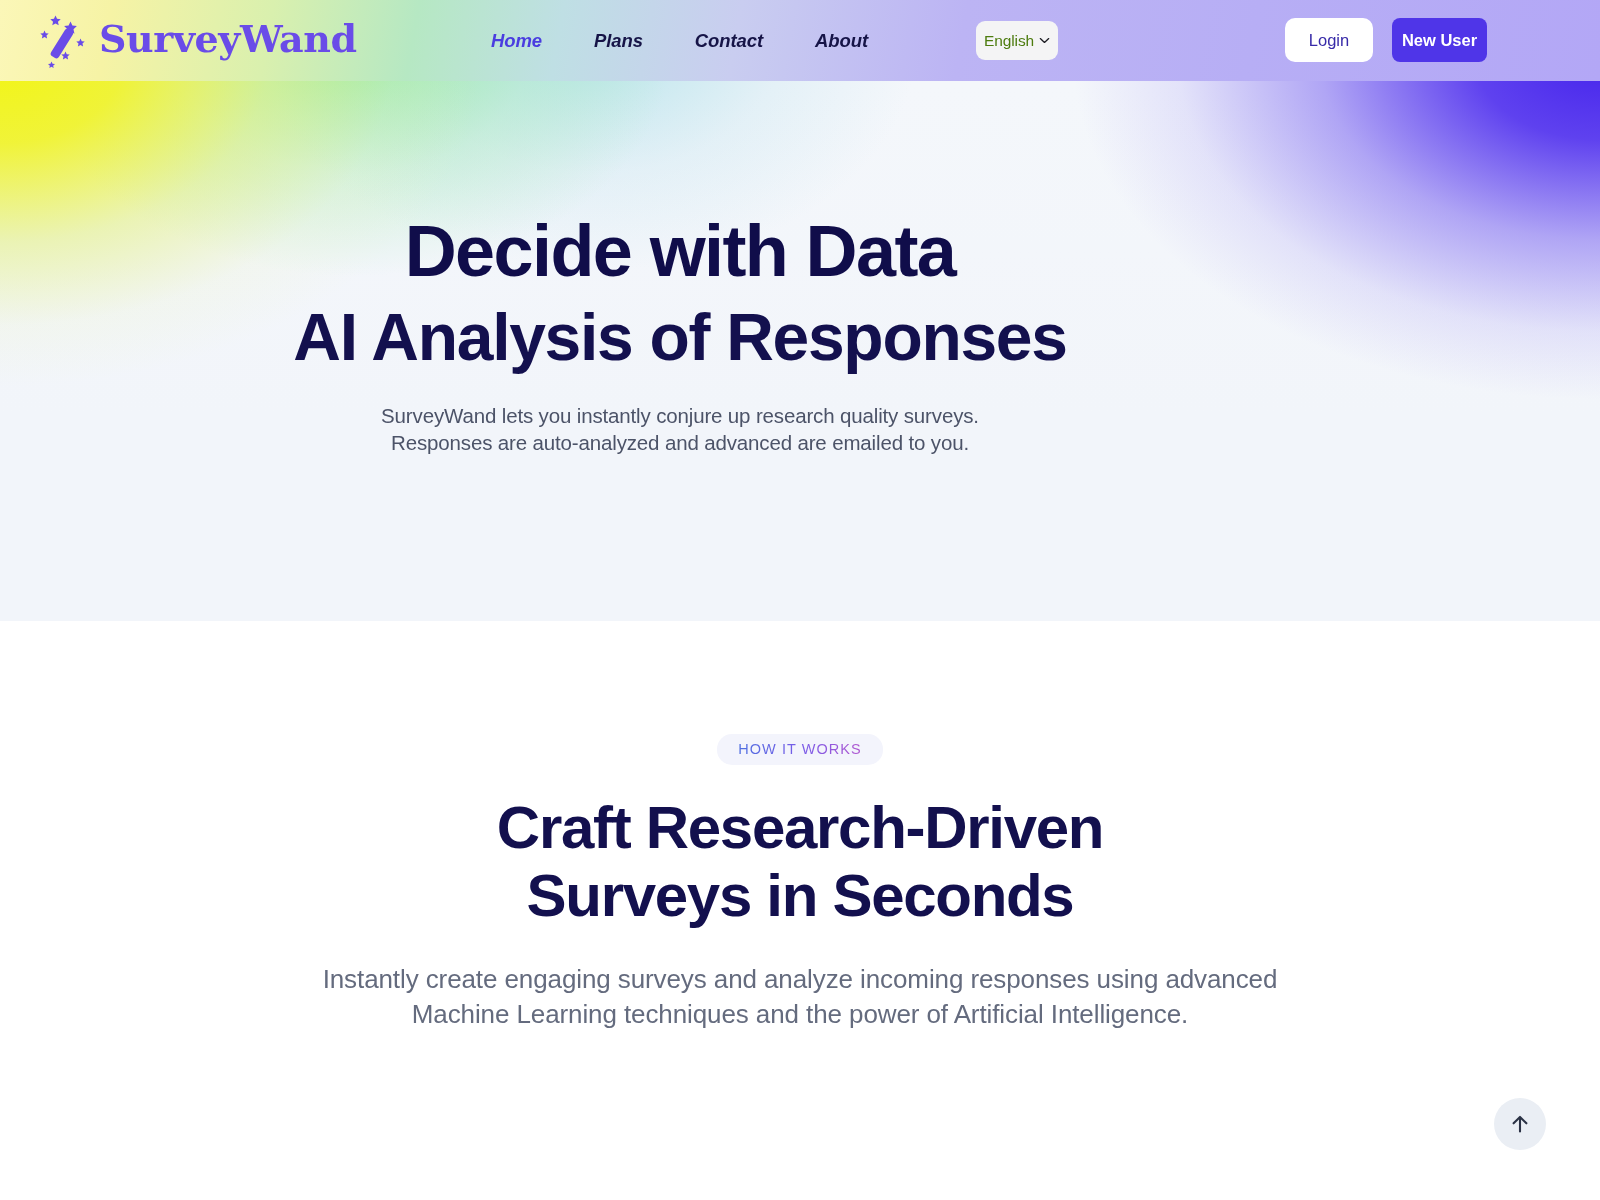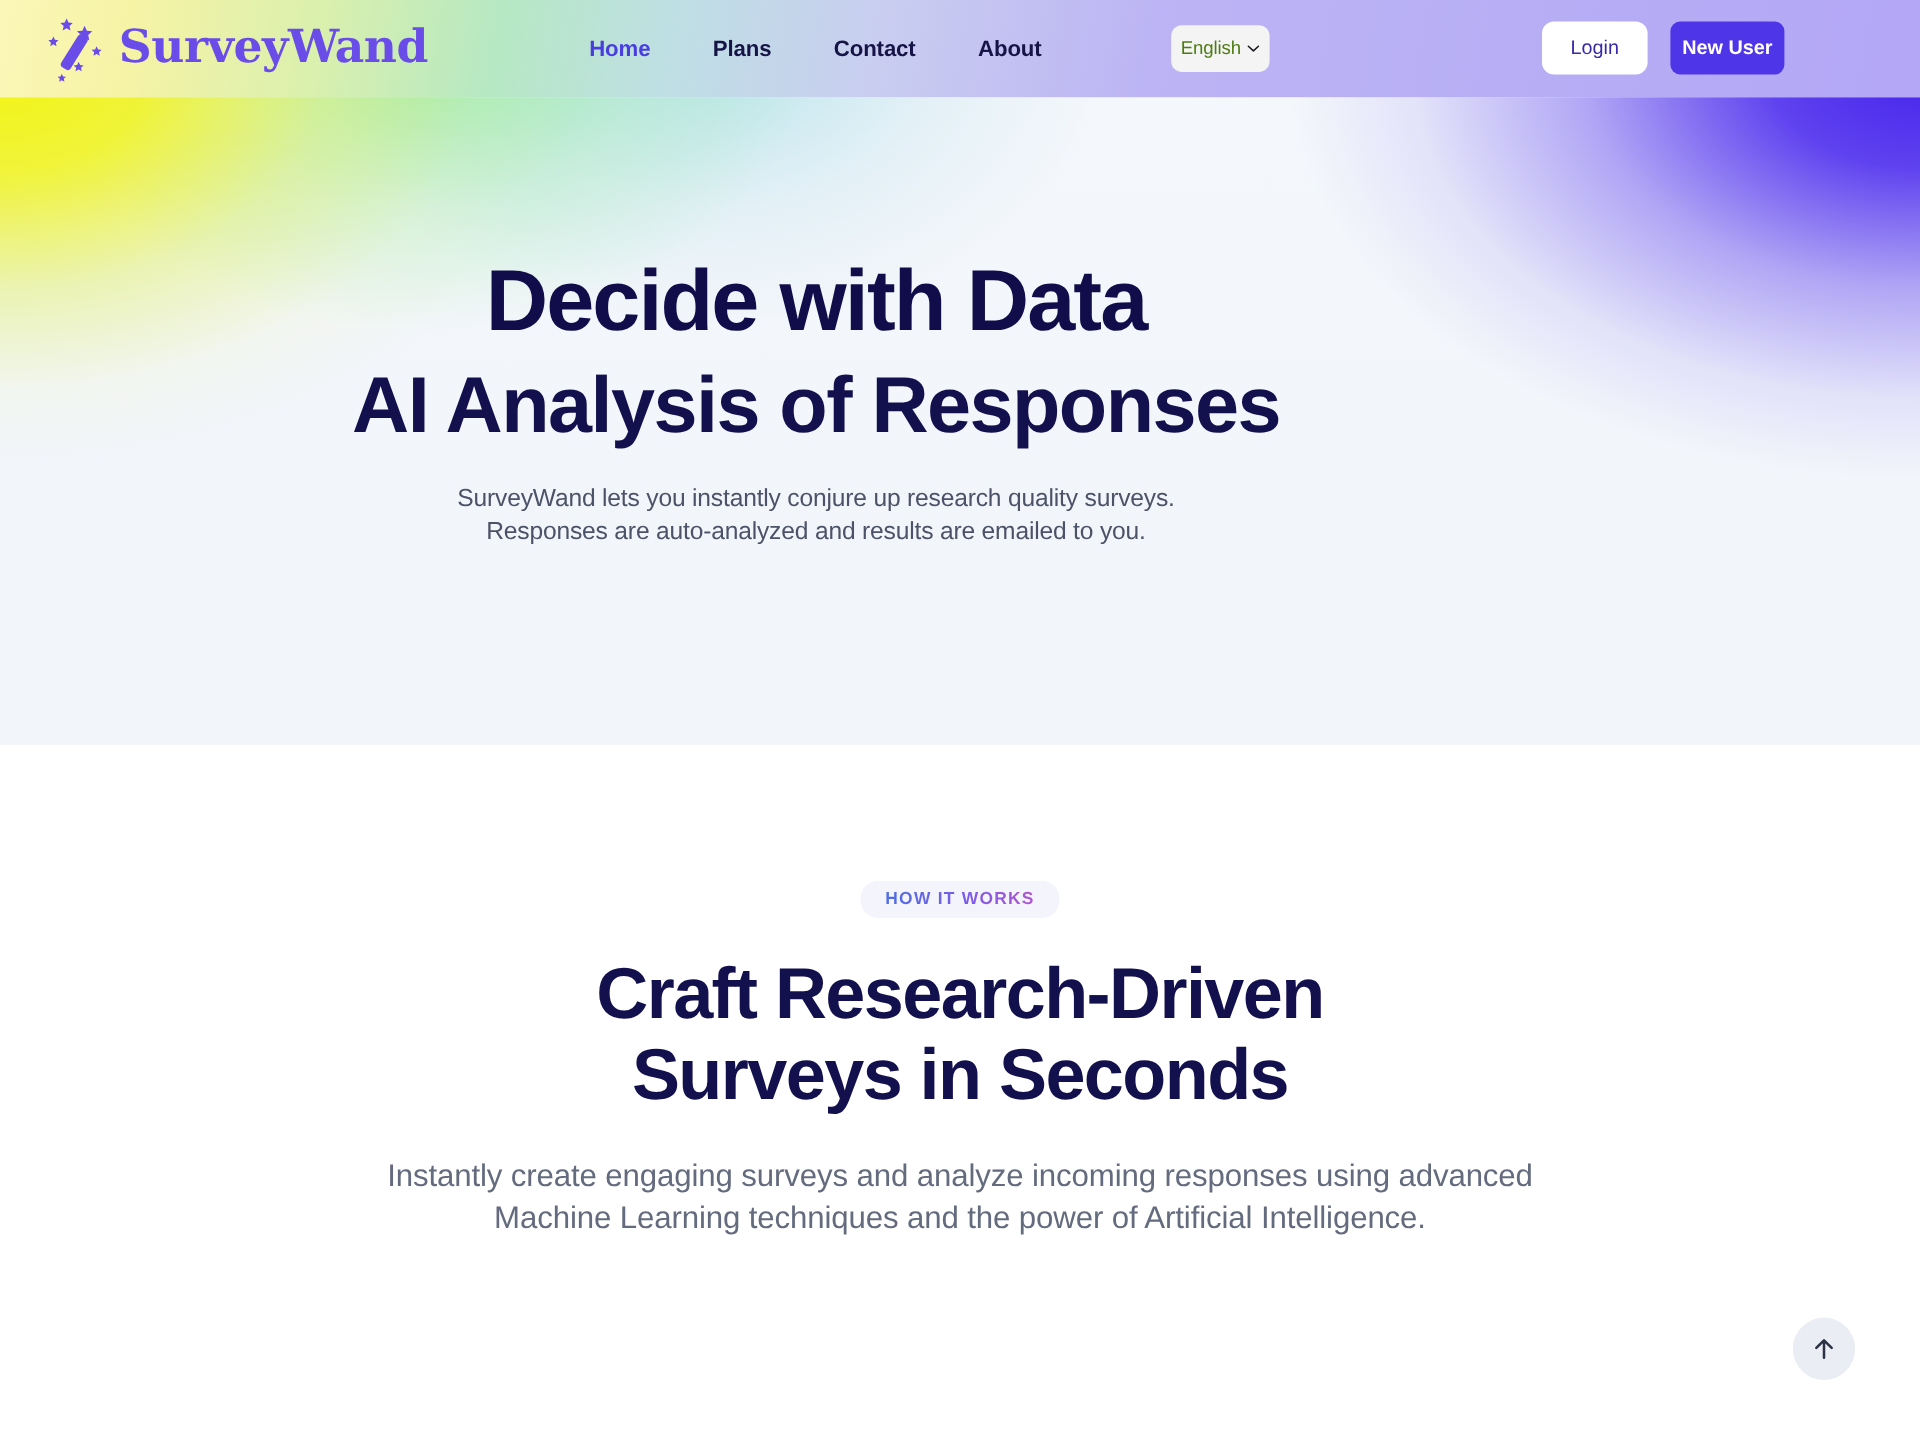--- a/index.html
+++ b/index.html
@@ -68,20 +68,21 @@
     gap: 0px;
   }
   .nav a {
     font-size: 18.5px;
     font-weight: 600;
     color: #161447;
     text-decoration: none;
     padding: 8px 26px;
     letter-spacing: -0.1px;
     white-space: nowrap;
+    font-style: italic;
   }
   .nav a.active { color: #4a3de0; }
 
   .lang-select {
     position: absolute;
     left: 976px;
     top: 21px;
     width: 82px;
     height: 39px;
     background: #f4f4f5;
@@ -220,21 +221,21 @@
     background: #ffffff;
     text-align: center;
     padding-top: 113px;
   }
   .badge {
     display: inline-block;
     background: #f3f4fc;
     border-radius: 15px;
     padding: 7px 21px 8px;
     font-size: 14.5px;
-    font-weight: 700;
+    font-weight: 400;
     letter-spacing: 1.05px;
     background-clip: padding-box;
   }
   .badge .txt {
     background: linear-gradient(90deg, #4f6fe0 0%, #7a5ce8 52%, #b055cf 100%);
     -webkit-background-clip: text;
     background-clip: text;
     color: transparent;
     -webkit-text-fill-color: transparent;
   }
@@ -315,21 +316,21 @@
     <button class="btn-login">Login</button>
     <button class="btn-newuser">New User</button>
   </header>
 
   <section class="hero">
     <div class="hero-inner">
       <h1 class="hero-h1">Decide with Data</h1>
       <h2 class="hero-h2">AI Analysis of Responses</h2>
       <p class="hero-sub">
         <span>SurveyWand lets you  instantly conjure up research quality surveys.</span><br>
-        <span>Responses are auto-analyzed and results are emailed to you.</span>
+        <span>Responses are auto-analyzed and advanced are emailed to you.</span>
       </p>
 
     </div>
   </section>
 
   <section class="works">
     <span class="badge">
       <span class="txt">HOW IT WORKS</span>
     </span>
     <h2 class="works-h2">

